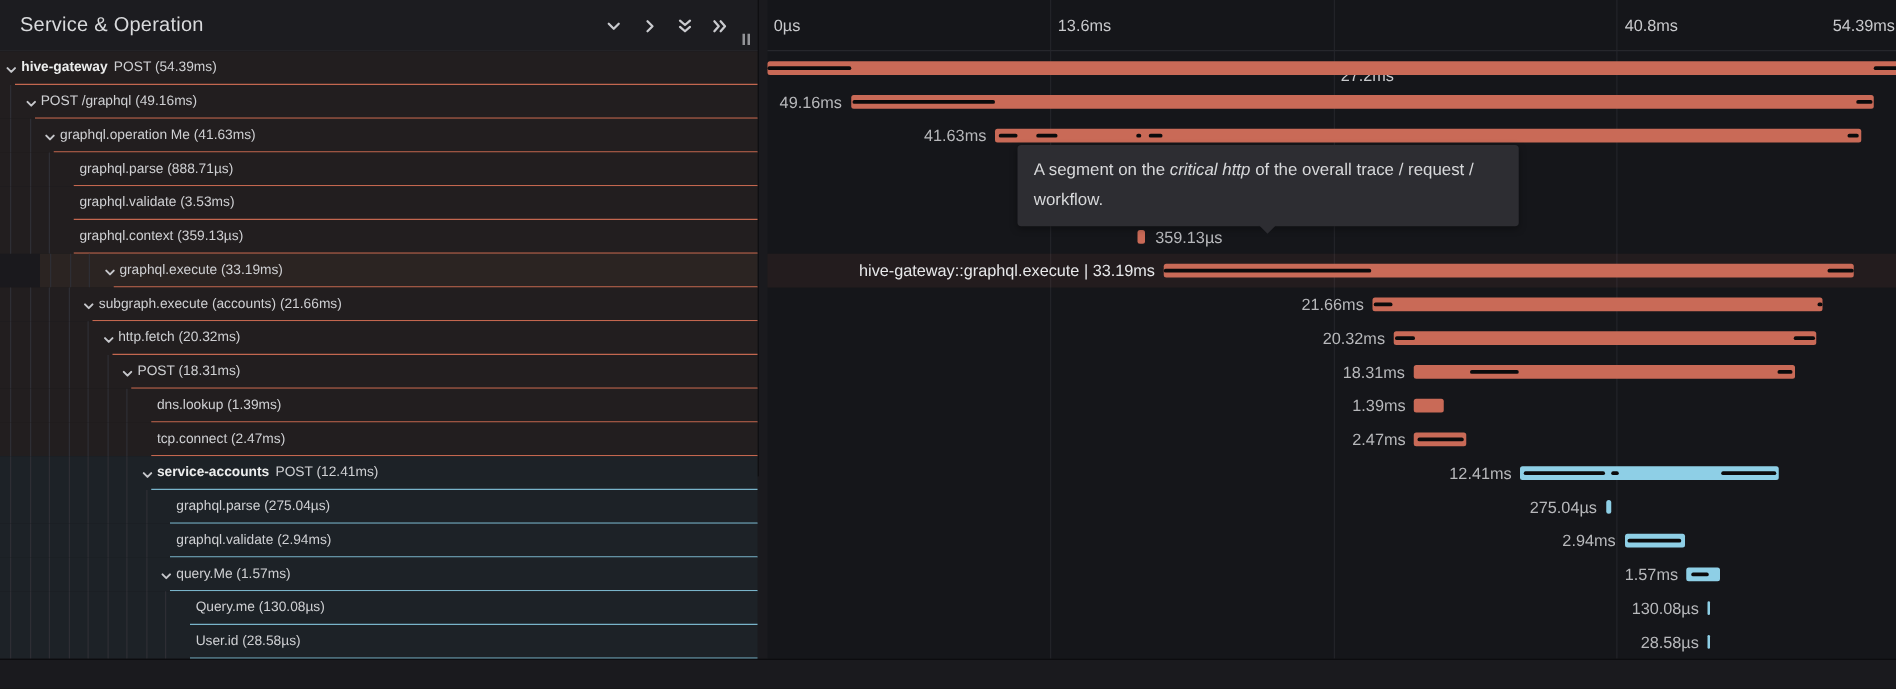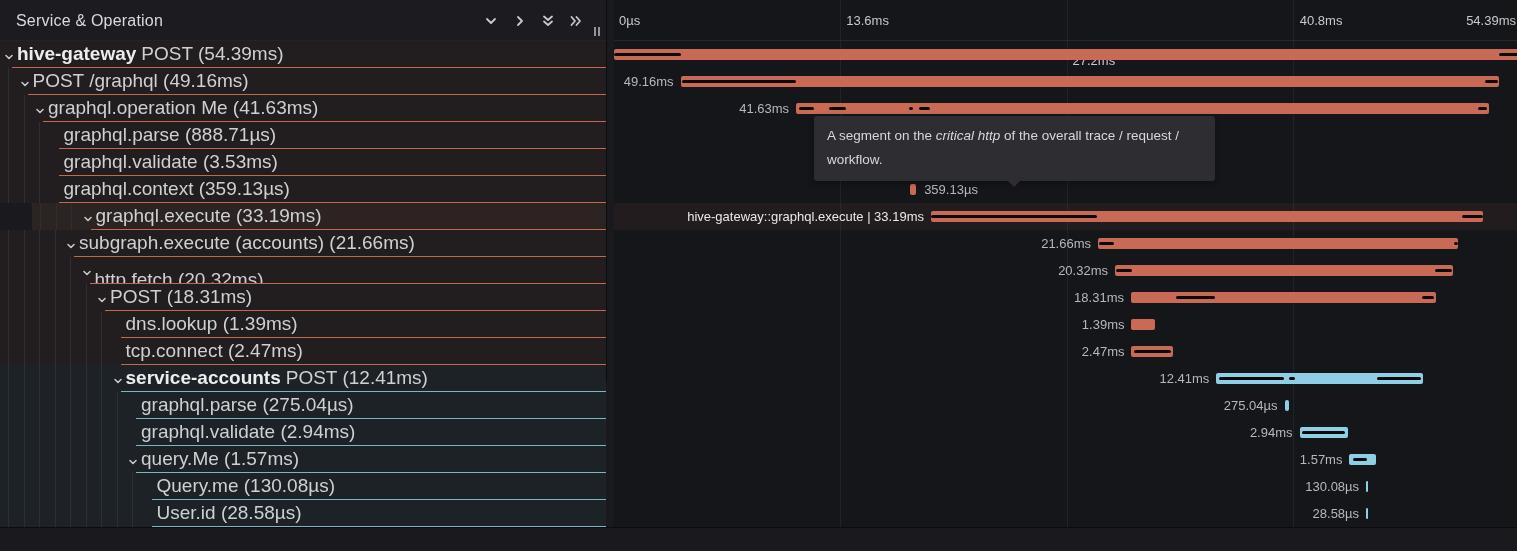--- a/index.html
+++ b/index.html
@@ -19,21 +19,21 @@
   #resize-handle{position:absolute;right:5px;bottom:3px;width:8px;height:11px;cursor:col-resize;}
   #resize-handle i{position:absolute;top:1px;bottom:1px;width:1.5px;background:#939498;}
   #resize-handle i.b1{left:1px;} #resize-handle i.b2{left:5px;}
   #tree{position:absolute;left:0;top:41px;width:100%;}
   .row-left{position:relative;height:27px;cursor:pointer;}
   .row-left.theme-red{background:#221e1f;}
   .row-left.theme-blue{background:#1d2227;}
   .row-left.hl{background:#2b2422;margin-left:32px;}
   .guide{position:absolute;top:0;bottom:0;width:1px;background:#2e2e34;}
   .tchev{position:absolute;top:8px;width:12px;height:12px;}
-  .tlabel{position:absolute;top:0;line-height:26px;font-size:19px;color:#cfd0d3;white-space:nowrap;}
+  .tlabel{position:absolute;top:0;line-height:26px;font-size:11px;color:#cfd0d3;white-space:nowrap;}
   .tlabel b{color:#eceded;font-weight:700;margin-right:5px;}
   .underline{position:absolute;bottom:0;right:0;height:1px;}
   .theme-red .underline{background:#c4674f;}
   .theme-blue .underline{background:#79b4ca;}
   
   #right-panel{position:absolute;left:614px;top:0;width:909px;height:527px;background:#15161a;}
   #right-header{position:absolute;left:0;top:0;width:100%;height:41px;border-bottom:1px solid #26272c;}
   #ticks{position:absolute;left:0;top:0;width:905px;height:41px;}
   .tick{position:absolute;top:0;line-height:41px;font-size:13px;color:#c8c9cc;white-space:nowrap;}
   .t0{left:5px;} .t25{left:calc(25% + 6px);} .t50{left:calc(50% + 6px);margin-top:40px;} .t75{left:calc(75% + 7px);} .t100{right:3px;}
@@ -160,21 +160,21 @@
         </div>
         <div class="row-left theme-red">
           <i class="guide" style="left: 8px;"></i>
           <i class="guide" style="left: 23.5px;"></i>
           <i class="guide" style="left: 39px;"></i>
           <i class="guide" style="left: 54.5px;"></i>
           <i class="guide" style="left: 70px;"></i>
           <span class="tchev" style="left: 80.5px;"><svg width="12" height="12" viewBox="0 0 12 12">
               <path d="M3 4.5 L6 7.5 L9 4.5" fill="none" stroke="#c6c7cb" stroke-width="1.6" stroke-linecap="round" stroke-linejoin="round"></path>
             </svg></span>
-          <span class="tlabel" style="left: 94.5px; margin-top: 10px;">http.fetch (20.32ms)</span>
+          <span class="tlabel" style="left: 94.5px;">http.fetch (20.32ms)</span>
           <i class="underline" style="left: 89.5px;"></i>
         </div>
         <div class="row-left theme-red">
           <i class="guide" style="left: 8px;"></i>
           <i class="guide" style="left: 23.5px;"></i>
           <i class="guide" style="left: 39px;"></i>
           <i class="guide" style="left: 54.5px;"></i>
           <i class="guide" style="left: 70px;"></i>
           <i class="guide" style="left: 85.5px;"></i>
           <span class="tchev" style="left: 96px;"><svg width="12" height="12" viewBox="0 0 12 12">

